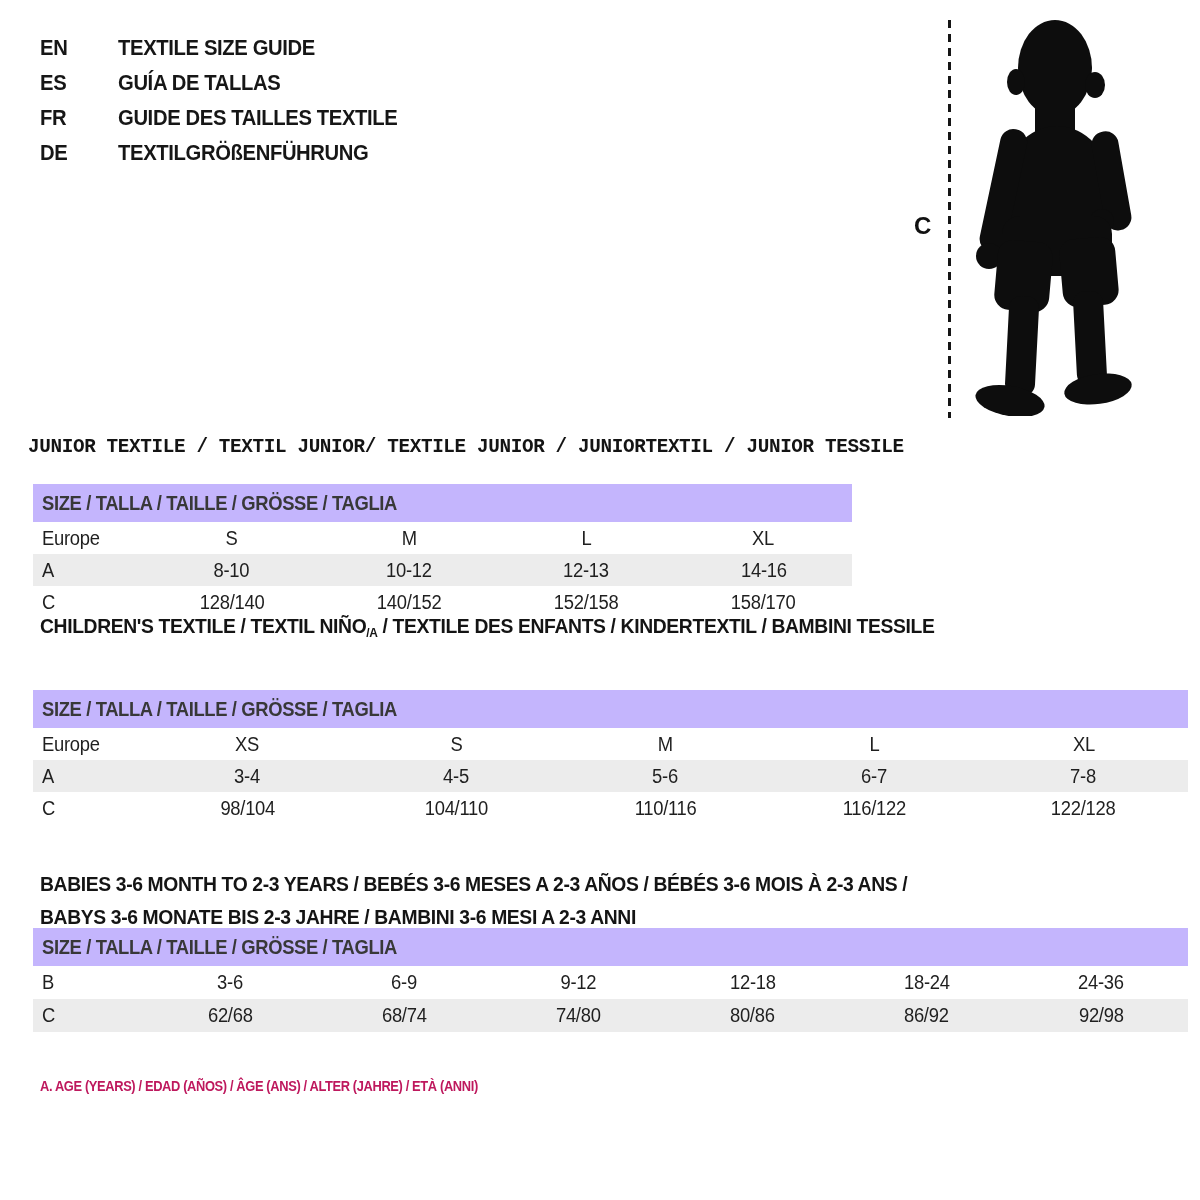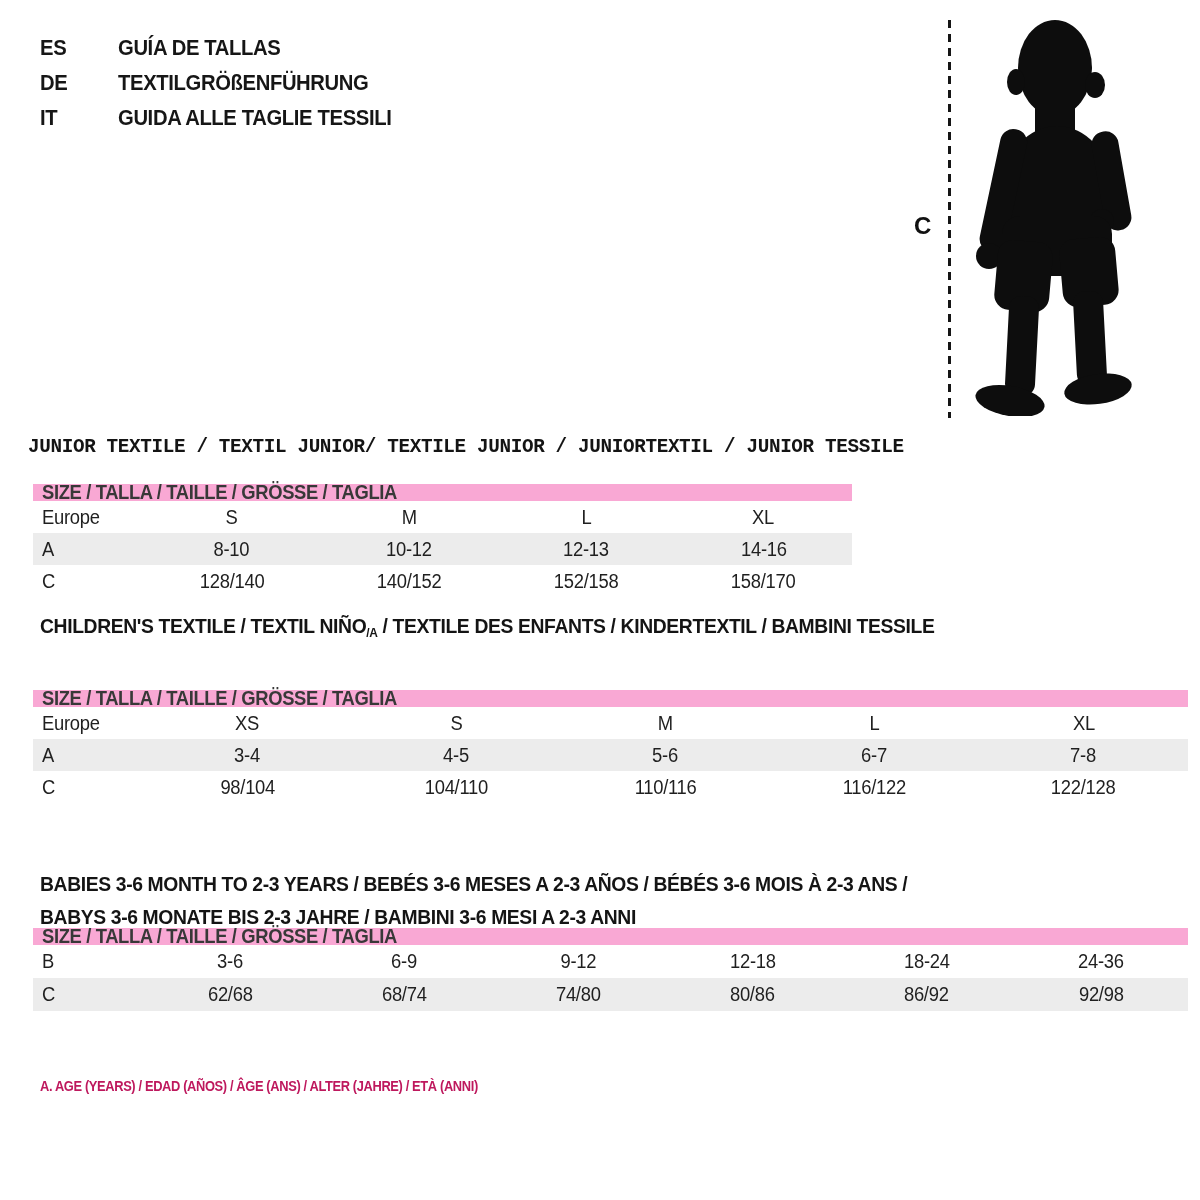--- a/index.html
+++ b/index.html
@@ -29,21 +29,21 @@
   .c-label { left: 914px; top: 212px; font-weight: bold; font-size: 24px; color: #111; }
   .baby { left: 962px; top: 16px; width: 175px; height: 400px; }
 
   
   .heading { font-weight: bold; font-size: 21px; letter-spacing: -0.4px; color: #141414; line-height: 26px; }
   .heading .subpart { font-size: 13px; position: relative; top: 4px; }
   .heading2 { line-height: 33px; }
 
   
   .size-table { left: 33px; }
-  .size-bar { height: 17px; background: #f9a8d4; display: flex; align-items: center;
+  .size-bar { height: 38px; background: #c4b5fd; display: flex; align-items: center;
               padding-left: 9px; box-sizing: border-box;
               font-weight: bold; font-size: 20px; letter-spacing: -0.4px; color: #383838; }
   .t-row { display: grid; height: 32px; align-items: center; font-size: 20px;
            letter-spacing: -0.3px; color: #1f1f1f; }
   .t-row.alt { background: #ececec; }
   .cols4 { grid-template-columns: 110px repeat(4, 1fr); }
   .cols5 { grid-template-columns: 110px repeat(5, 1fr); }
   .cols6 { grid-template-columns: 110px repeat(6, 1fr); }
   .t-label { padding-left: 9px; text-align: left; }
   .t-val { text-align: center; }
@@ -51,30 +51,34 @@
   
   .legend { left: 40px; top: 1068px; }
   .legend-line { height: 35px; display: flex; align-items: center;
                  font-weight: bold; font-size: 14px; letter-spacing: -0.4px; color: #be185d; }
 </style>
 </head>
 <body>
 
 <div class="abs langs">
   <div class="lang-row">
+    <span class="lang-code"><span class="cond">EN</span></span>
+    <span class="cond">TEXTILE SIZE GUIDE</span>
+  </div>
+  <div class="lang-row">
     <span class="lang-code"><span class="cond">ES</span></span>
     <span class="cond">GUÍA DE TALLAS</span>
   </div>
   <div class="lang-row">
+    <span class="lang-code"><span class="cond">FR</span></span>
+    <span class="cond">GUIDE DES TAILLES TEXTILE</span>
+  </div>
+  <div class="lang-row">
     <span class="lang-code"><span class="cond">DE</span></span>
     <span class="cond">TEXTILGRÖßENFÜHRUNG</span>
-  </div>
-  <div class="lang-row">
-    <span class="lang-code"><span class="cond">IT</span></span>
-    <span class="cond">GUIDA ALLE TAGLIE TESSILI</span>
   </div>
 </div>
 
 <div class="abs measure-line"></div>
 <div class="abs c-label">C</div>
 <svg class="abs baby" viewBox="0 0 175 400" aria-hidden="true">
   <g fill="#0d0d0d">
     <ellipse cx="93" cy="52" rx="37" ry="48"></ellipse>
     <ellipse cx="54" cy="66" rx="9" ry="13"></ellipse>
     <ellipse cx="133" cy="69" rx="10" ry="13"></ellipse>

